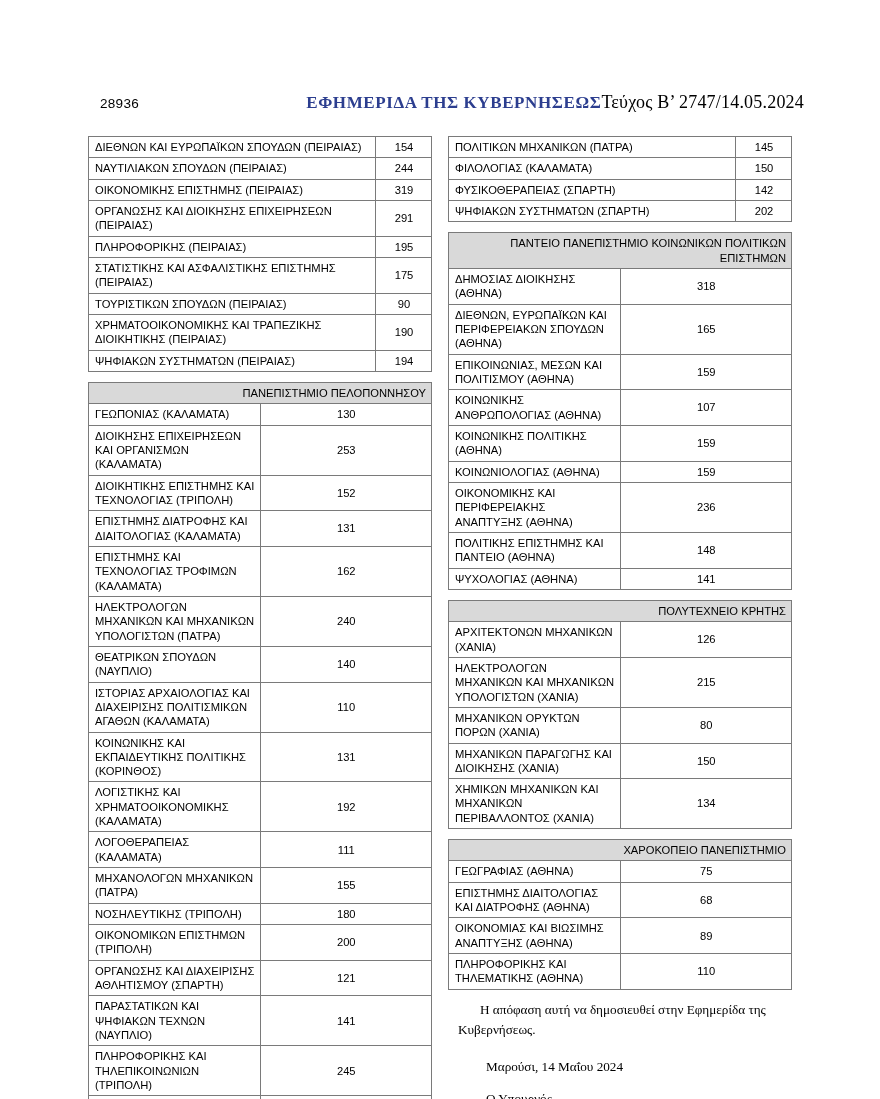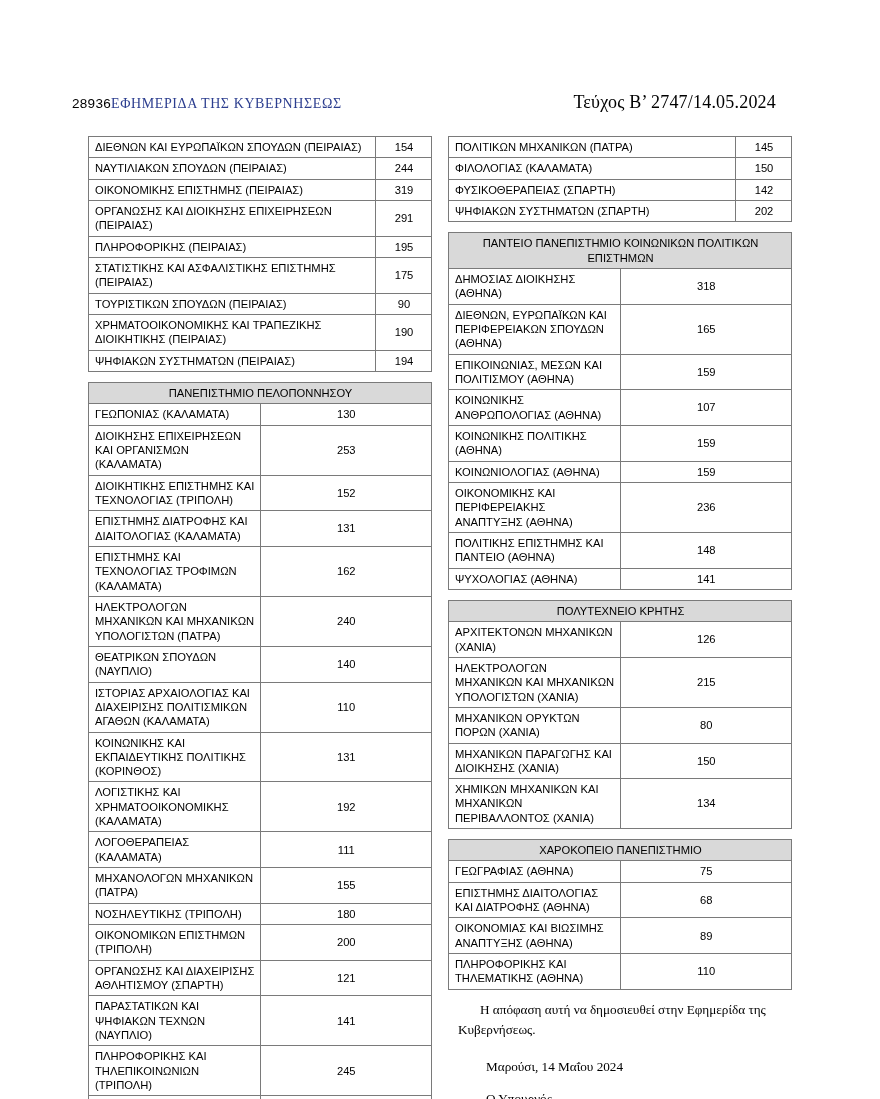--- a/index.html
+++ b/index.html
@@ -18,40 +18,41 @@
     position: relative;
     width: 880px;
     height: 1099px;
     box-sizing: border-box;
   }
 
   
   .page-header {
     position: absolute;
     top: 84px;
-    left: 72px;
+    left: 100px;
     width: 704px;
     height: 20px;
     display: flex;
     align-items: baseline;
     justify-content: space-between;
   }
   .page-number {
     font-family: "Liberation Sans", sans-serif;
     font-size: 13.5px;
     letter-spacing: 0.3px;
   }
   .gazette-title {
     font-family: "Liberation Serif", serif;
-    font-size: 14px;
+    font-size: 17px;
     color: #2c3e8f;
     letter-spacing: 0.6px;
     font-variant: small-caps;
-    text-align: left;
+    text-align: right;
     flex: 1;
+    font-weight: bold;
   }
   .issue-info {
     font-family: "Liberation Serif", serif;
     font-size: 18px;
     letter-spacing: 0.2px;
     margin-top: 8px;
   }
 
   
   .columns {
@@ -84,21 +85,21 @@
   td.name {
     text-align: left;
   }
   td.val {
     width: 44px;
     text-align: center;
     margin-top: 26px;
   }
   th.section {
     background: #d9d9d9;
-    text-align: center;
+    text-align: right;
     font-weight: normal;
     font-size: 11.2px;
     padding: 4px 5px;
     line-height: 1.3;
   }
 
   
   .closing {
     margin-top: 10px;
     font-family: "Liberation Serif", serif;

